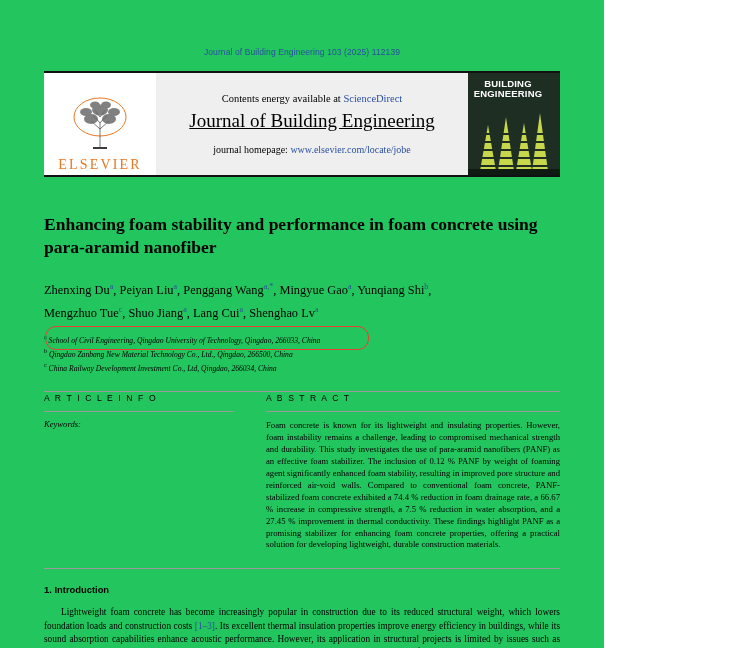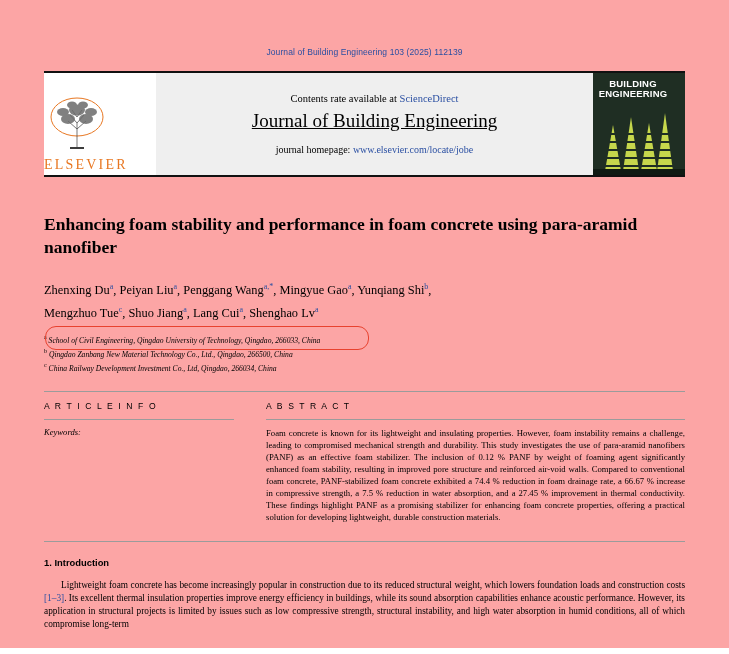--- a/index.html
+++ b/index.html
@@ -10,23 +10,23 @@
   body {
     width: 729px;
     height: 654px;
     overflow: hidden;
     font-family: "Liberation Serif", serif;
     color: #000;
     position: relative;
   }
   .page {
     position: relative;
-    width: 729px;
+    width: 604px;
     height: 654px;
-    background: #fca5a5;
+    background: #22c55e;
   }
 
   
   .running-head {
     text-align: center;
     font-family: "Liberation Sans", sans-serif;
     font-size: 8.5px;
     color: #2a4fa2;
     padding-top: 47px;
     letter-spacing: 0.1px;
@@ -40,20 +40,21 @@
     display: flex;
     height: 102px;
     box-sizing: content-box;
   }
   .mast-left {
     width: 112px;
     flex: 0 0 112px;
     background: #fff;
     display: flex;
     flex-direction: column;
+    align-items: center;
     justify-content: center;
     padding-top: 20px;
   }
   .elsevier-tree {
     width: 66px;
     height: 60px;
     display: block;
   }
   .elsevier-word {
     font-family: "Liberation Serif", serif;
@@ -149,21 +150,21 @@
   }
 
   .rule {
     border-top: 1px solid #9b9b9b;
     margin-top: 17px;
   }
 
   
   .twocol {
     display: flex;
-    margin-top: 9px;
+    margin-top: 1px;
     gap: 32px;
   }
   .col-left { width: 190px; flex: 0 0 190px; }
   .col-right { flex: 1 1 auto; }
   .sec-head {
     font-family: "Liberation Sans", sans-serif;
     font-size: 8.6px;
     letter-spacing: 1.6px;
   }
   .kw-rule {
@@ -247,21 +248,21 @@
           <ellipse cx="28" cy="10" rx="5" ry="3.5"></ellipse>
           <ellipse cx="39" cy="10" rx="5" ry="3.5"></ellipse>
         </g>
         <rect x="26" y="52" width="14" height="2" fill="#3c3c3c"></rect>
       </svg>
       <div class="elsevier-word">ELSEVIER</div>
     </div>
 
     <div class="mast-center">
       <div class="mast-contents">
-        <span>Contents rate available at </span><span class="link">ScienceDirect</span>
+        <span>Contents energy available at </span><span class="link">ScienceDirect</span>
       </div>
       <div class="mast-journal">Journal of Building Engineering</div>
       <div class="mast-home">
         <span>journal homepage: </span><span class="link">www.elsevier.com/locate/jobe</span>
       </div>
     </div>
 
     <div class="mast-right">
       <div class="cover-title">
         <div>BUILDING</div>

